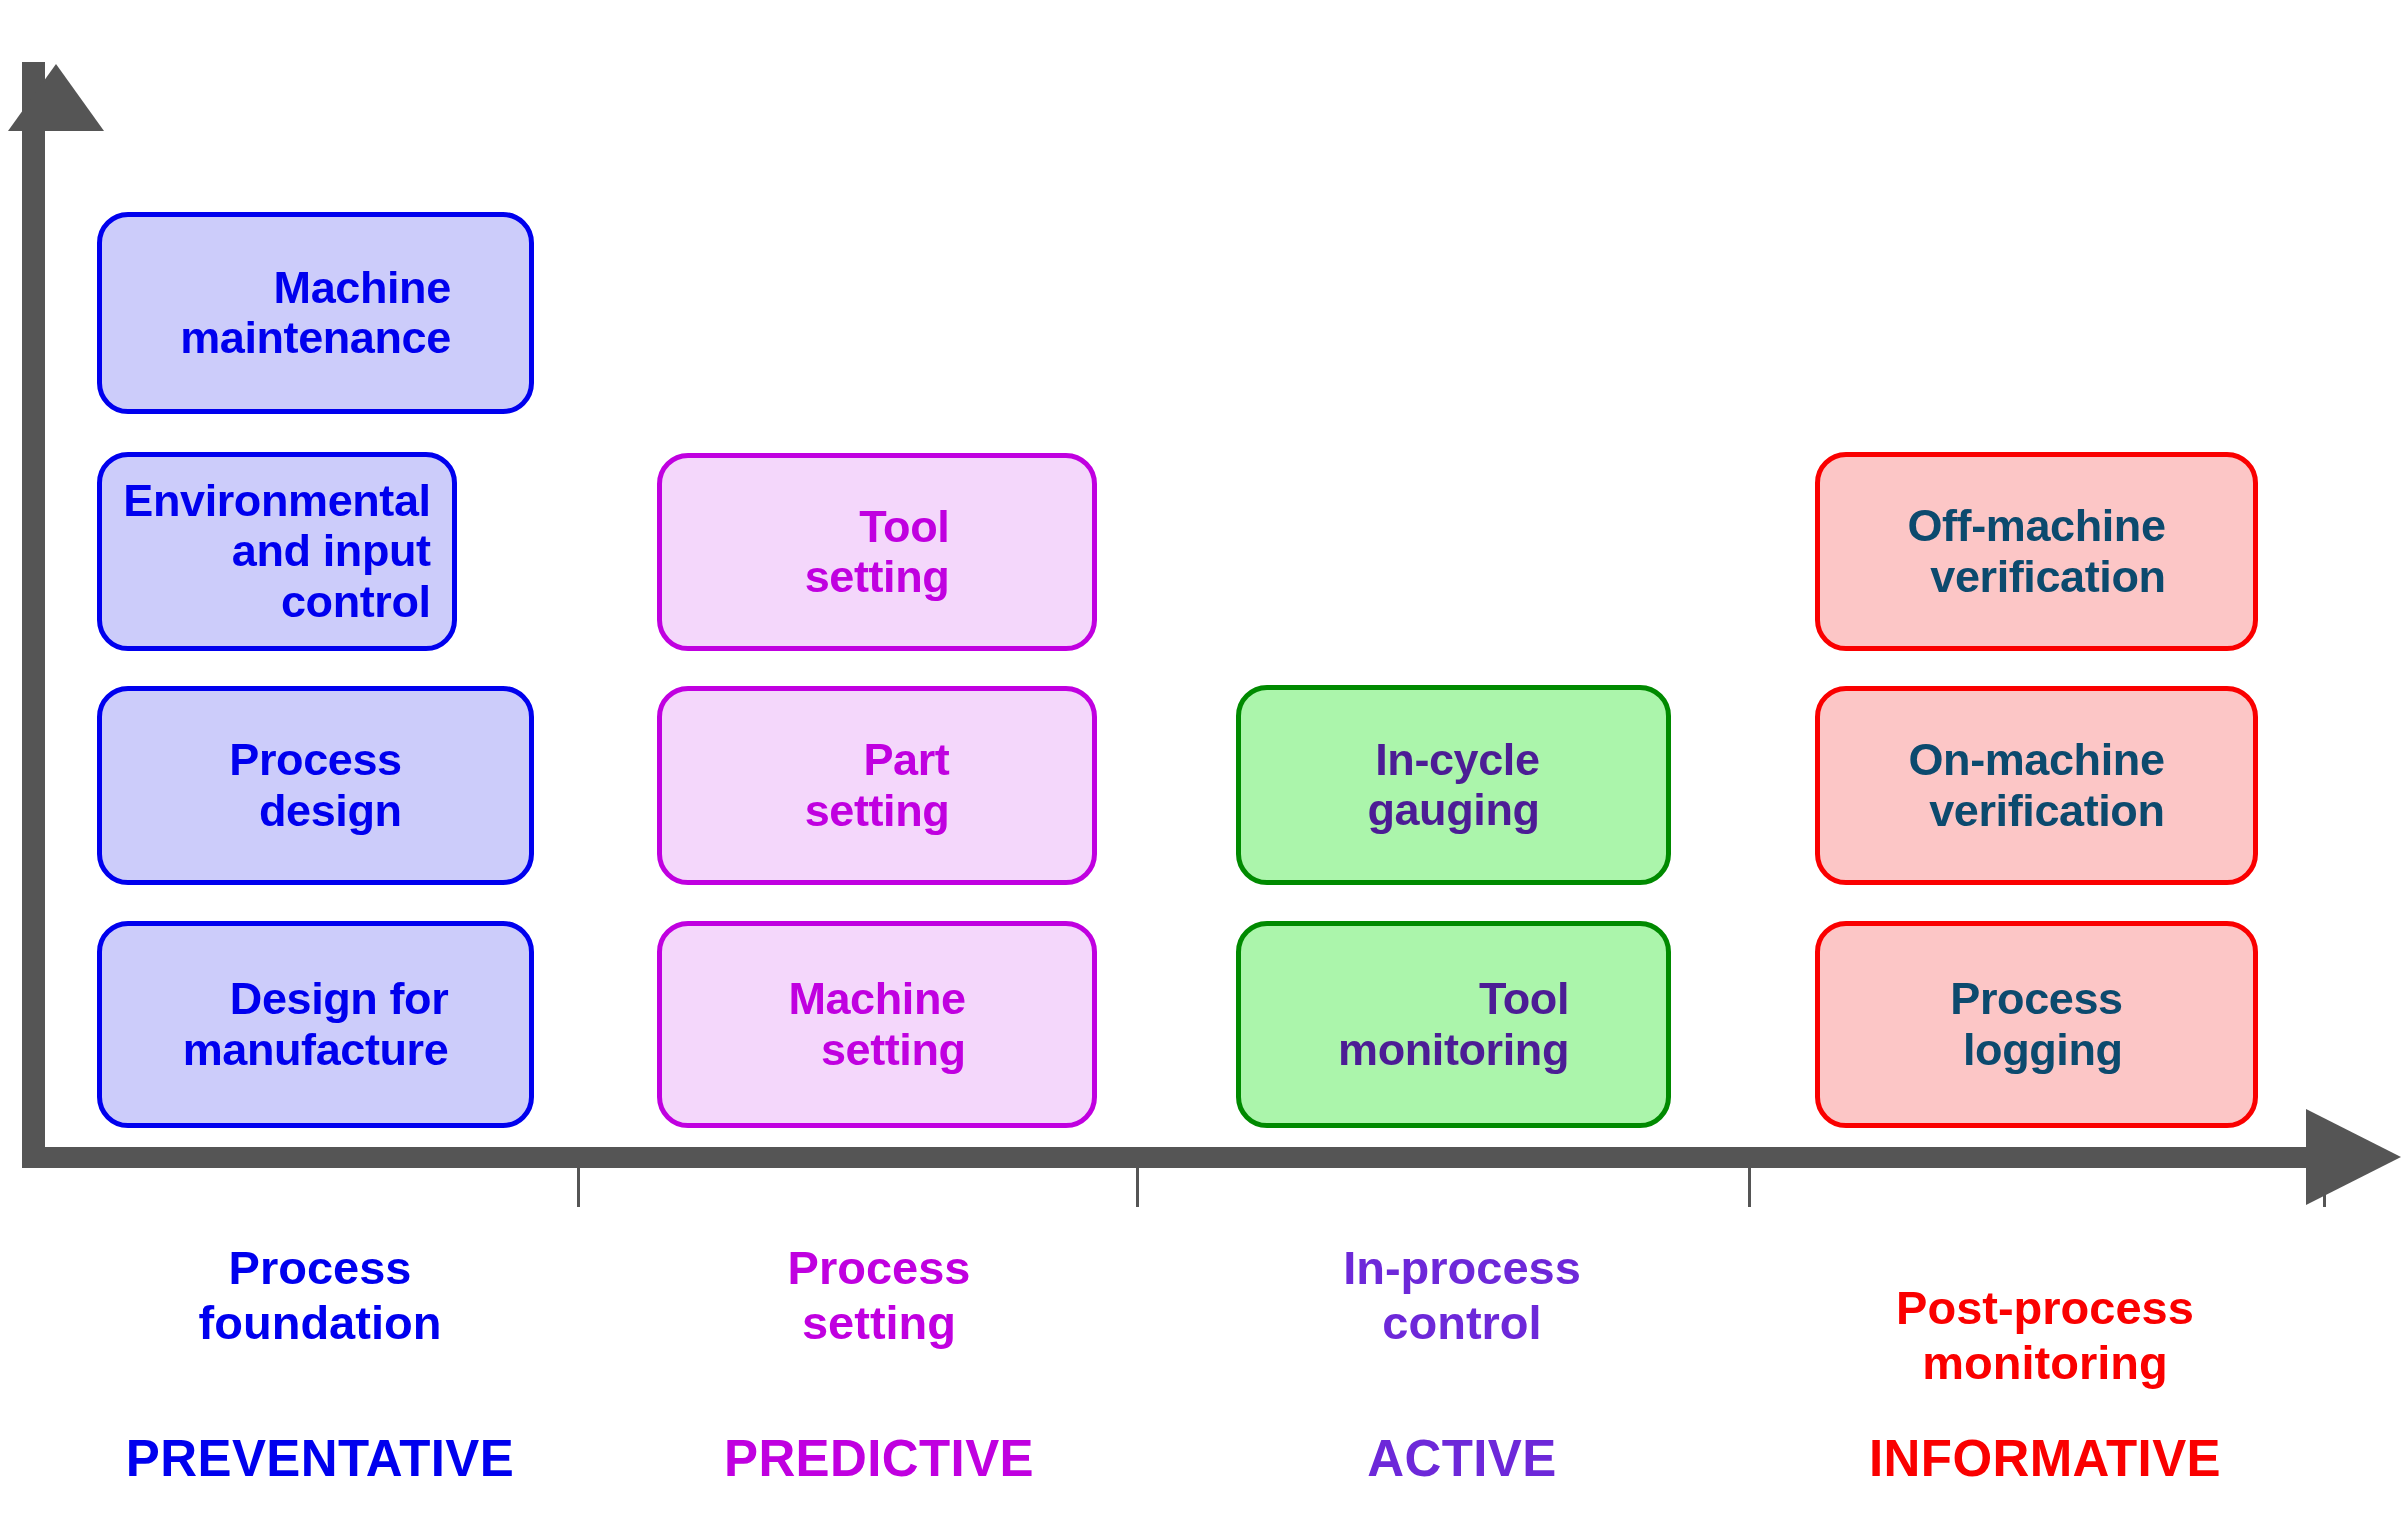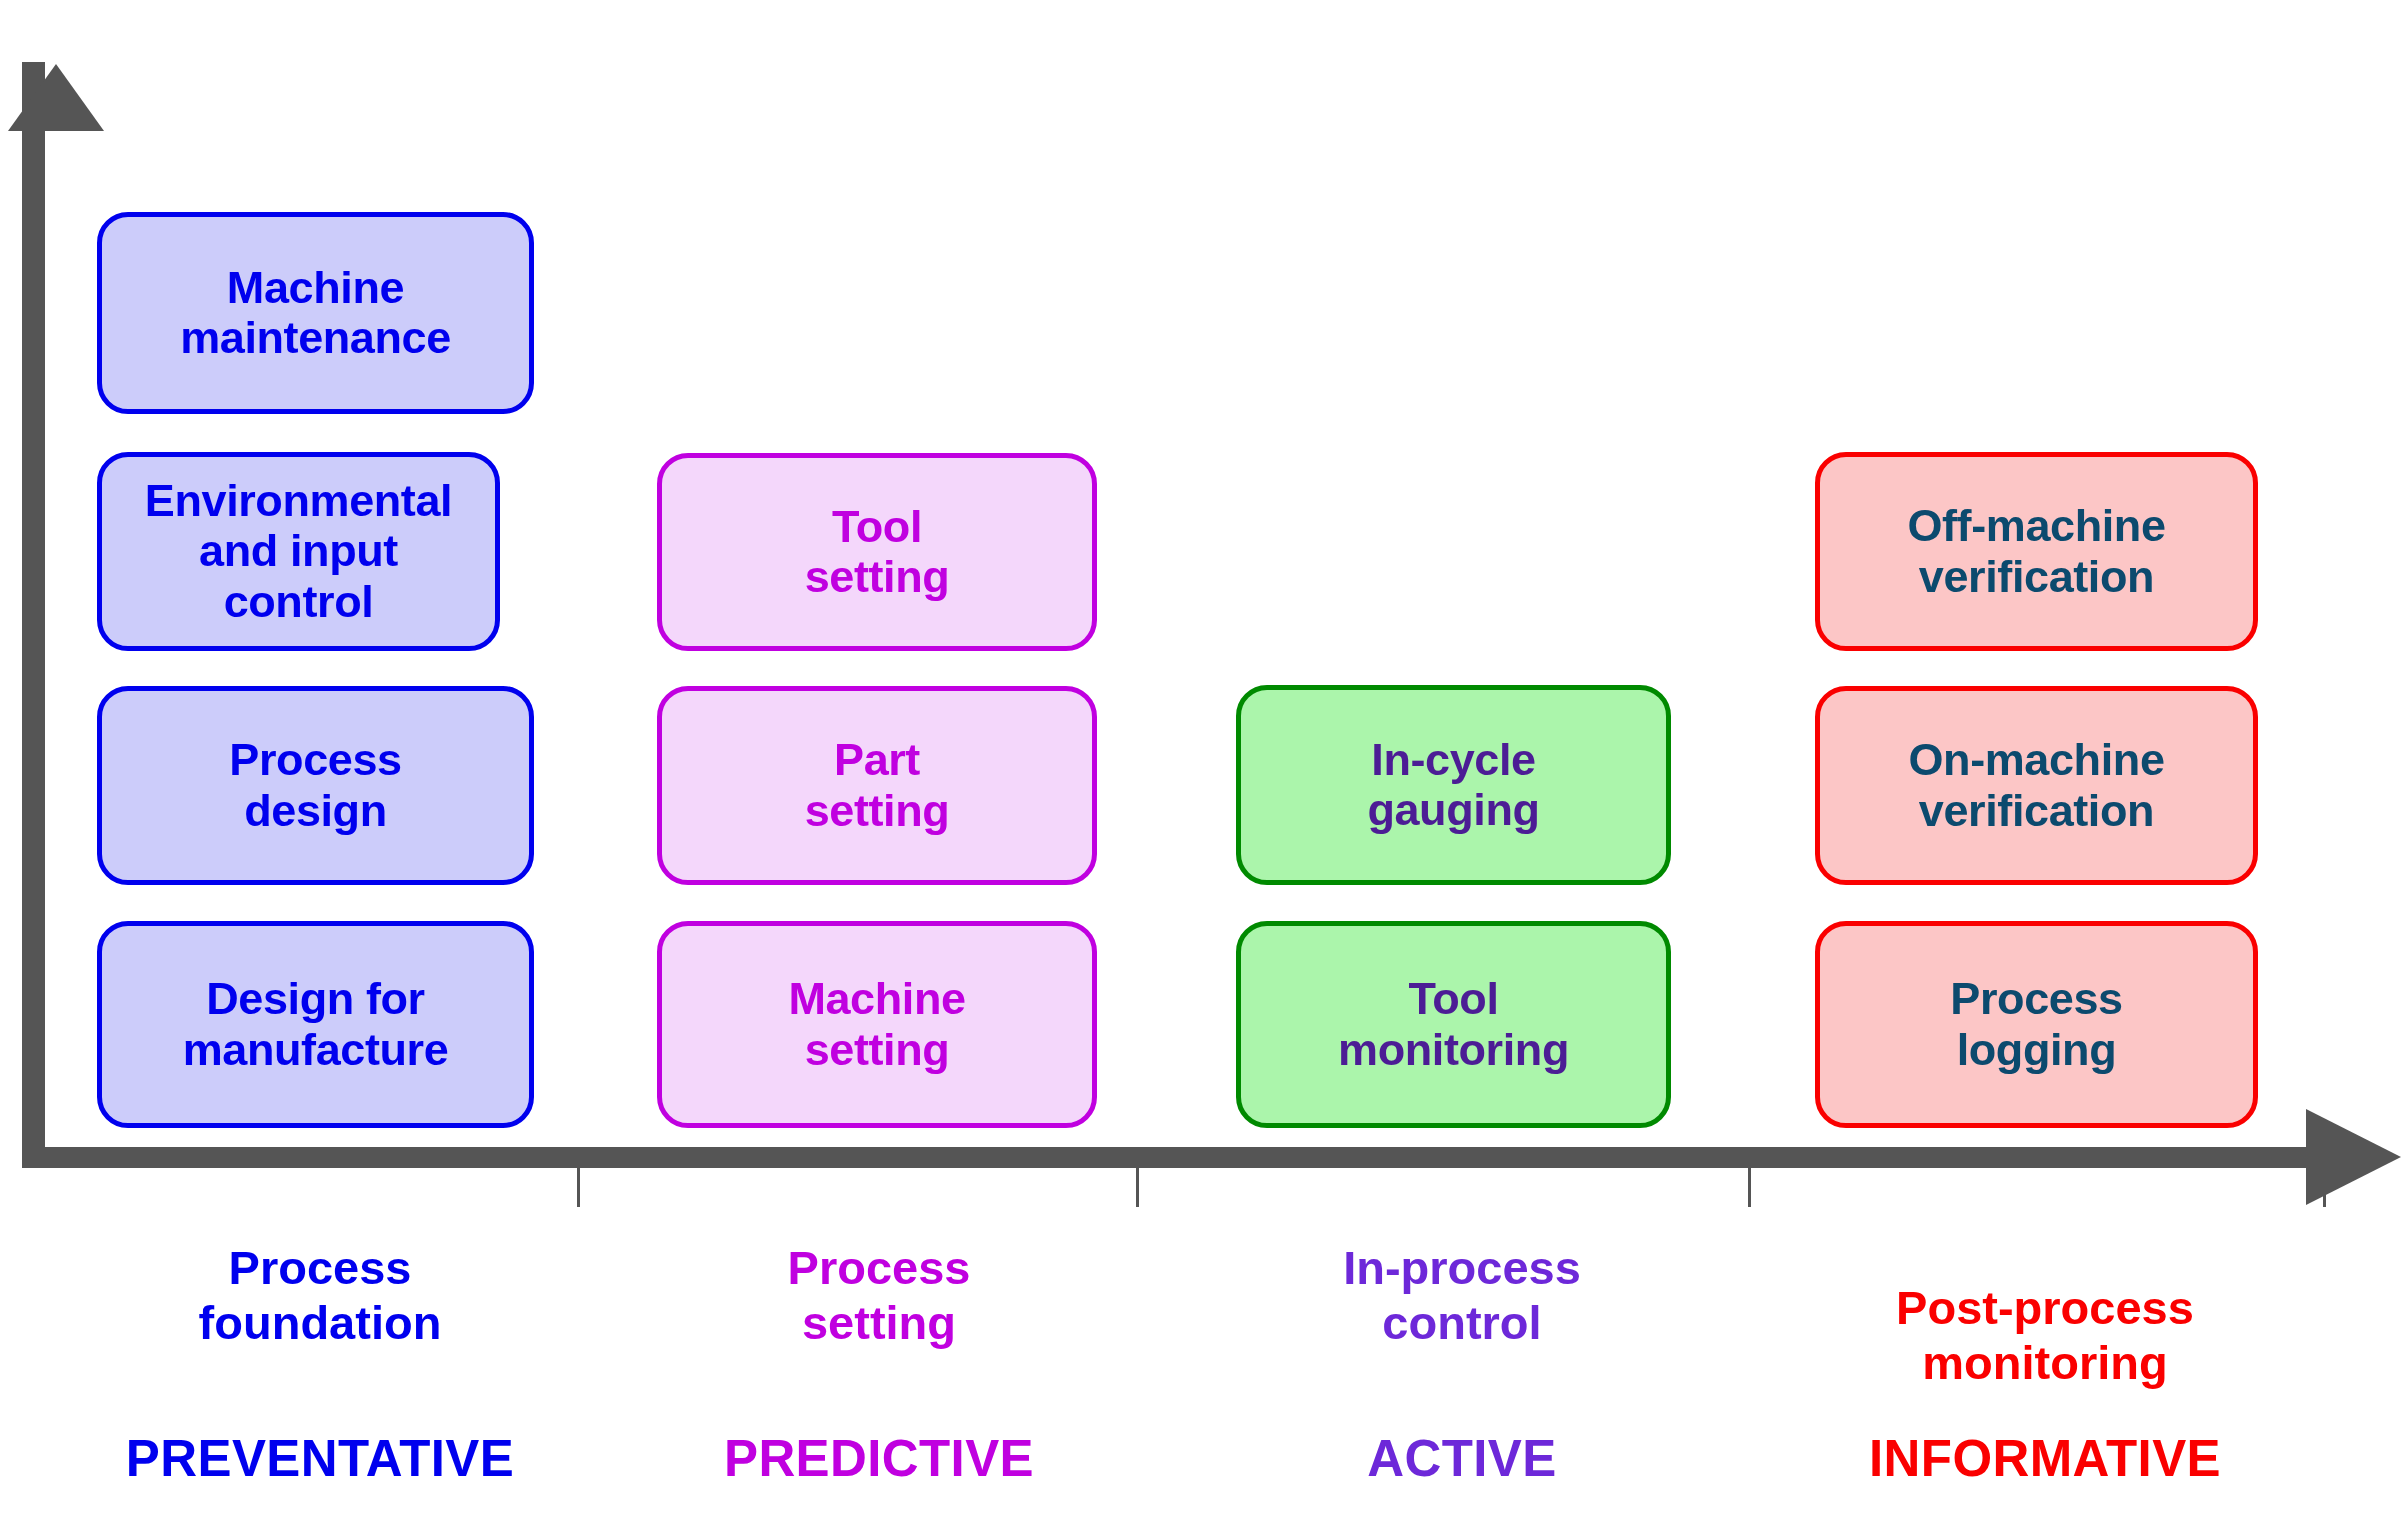--- a/index.html
+++ b/index.html
@@ -64,21 +64,21 @@
   
   .node {
     position: absolute;
     box-sizing: border-box;
     border-radius: 31px;
     border-style: solid;
     border-width: 5.7px;
     display: flex;
     align-items: center;
     justify-content: center;
-    text-align: center;
+    text-align: right;
     font-weight: bold;
     font-size: 45px;
     line-height: 1.12;
     letter-spacing: -0.4px;
     white-space: pre-line;
     padding: 0 15px;
   }
   .c-blue   { background: #ccccfa; border-color: #0000ee; color: #0000ee; }
   .c-purple { background: #f4d7fb; border-color: #c000e0; color: #c000e0; }
   .c-green  { background: #abf5ab; border-color: #008a00; color: #4c1d95; }
@@ -118,21 +118,21 @@
   <div class="axis-x-head"></div>
 
   <div class="tick" style="left:577px;"></div>
   <div class="tick" style="left:1136px;"></div>
   <div class="tick" style="left:1748px;"></div>
   <div class="tick" style="left:2323px;"></div>
 
   <div class="node c-blue" style="left:97px; top:212px; width:437px; height:202px;">Machine
 maintenance</div>
 
-  <div class="node c-blue" style="left:97px; top:452px; width:403px; height:199px;">Environmental
+  <div class="node c-blue" style="left:97px; top:452px; width:360px; height:199px;">Environmental
 and input
 control</div>
 
   <div class="node c-blue" style="left:97px; top:686px; width:437px; height:199px;">Process
 design</div>
 
   <div class="node c-blue" style="left:97px; top:921px; width:437px; height:207px;">Design for
 manufacture</div>
 
   <div class="node c-purple" style="left:657px; top:453px; width:440px; height:198px;">Tool

